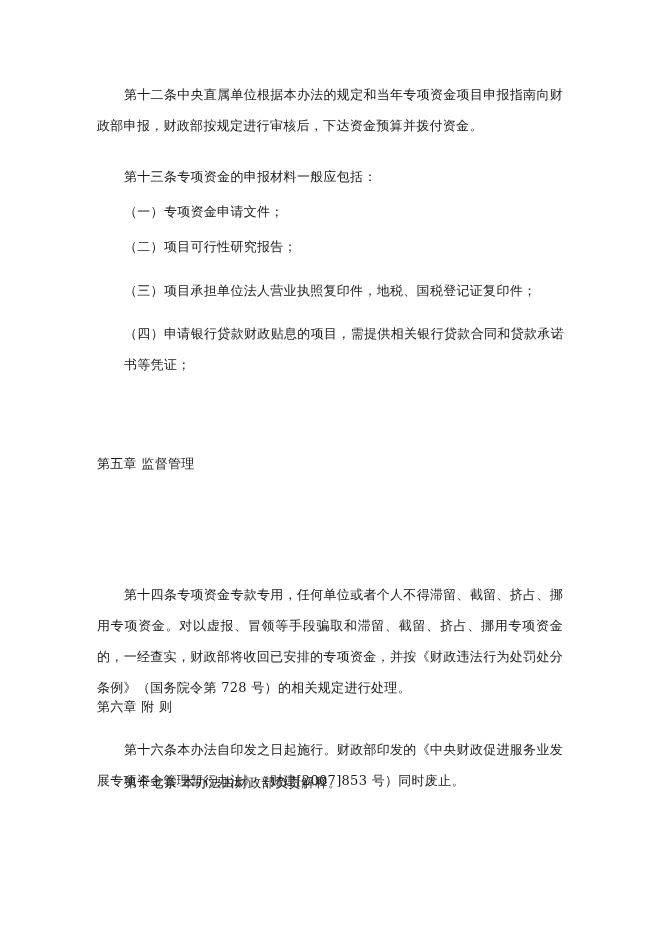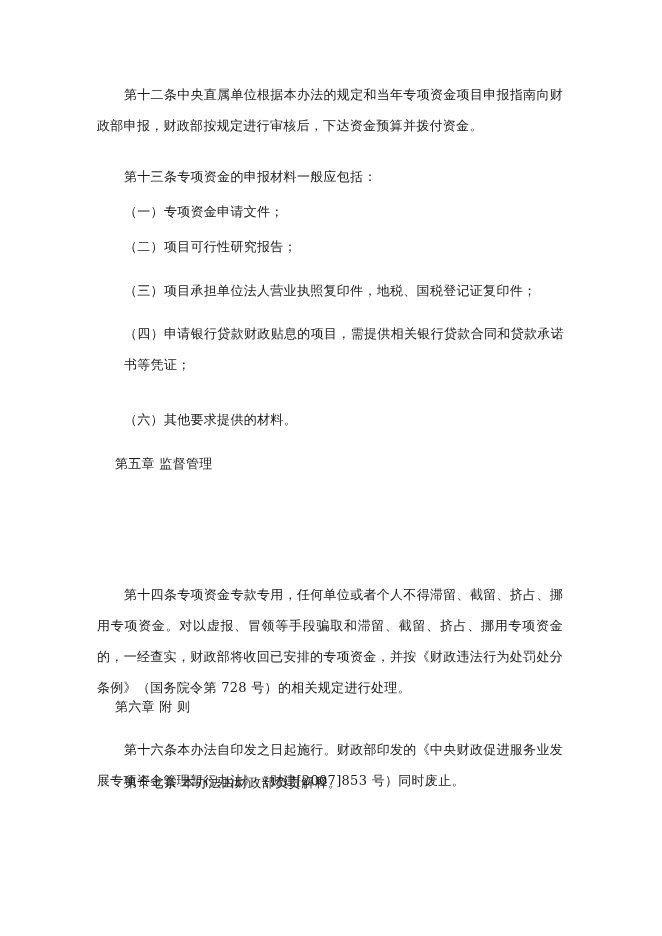--- a/index.html
+++ b/index.html
@@ -38,42 +38,40 @@
     }
     .indent {
       text-indent: 27px;
     }
     .item {
       left: 124px;
       width: 440px;
     }
     .heading {
       left: 97px;
-      margin-left: 18px;
     }
   </style>
 </head>
 <body>
 
 <div class="page">
 
   <p class="para indent" style="top:79px;">第十二条中央直属单位根据本办法的规定和当年专项资金项目申报指南向财政部申报，财政部按规定进行审核后，下达资金预算并拨付资金。</p>
 
   <p class="para indent" style="top:145px;margin-top:16px;">第十三条专项资金的申报材料一般应包括：</p>
 
   <p class="para item" style="top:196px;">（一）专项资金申请文件；</p>
 
   <p class="para item" style="top:231px;">（二）项目可行性研究报告；</p>
 
   <p class="para item" style="top:275px;">（三）项目承担单位法人营业执照复印件，地税、国税登记证复印件；</p>
 
   <p class="para item" style="top:318px;">（四）申请银行贷款财政贴息的项目，需提供相关银行贷款合同和贷款承诺书等凭证；</p>
 
 
-  <p class="para item" style="top:404px;">（六）其他要求提供的材料。</p>
 
   <p class="para heading" style="top:448px;">第五章  监督管理</p>
 
 
   <p class="para indent" style="top:579px;">第十四条专项资金专款专用，任何单位或者个人不得滞留、截留、挤占、挪用专项资金。对以虚报、冒领等手段骗取和滞留、截留、挤占、挪用专项资金的，一经查实，财政部将收回已安排的专项资金，并按《财政违法行为处罚处分条例》（国务院令第 728 号）的相关规定进行处理。</p>
 
   <p class="para heading" style="top:691px;">第六章  附  则</p>
 
   <p class="para indent" style="top:734px;">第十六条本办法自印发之日起施行。财政部印发的《中央财政促进服务业发展专项资金管理暂行办法》（财建[2007]853 号）同时废止。</p>
 

